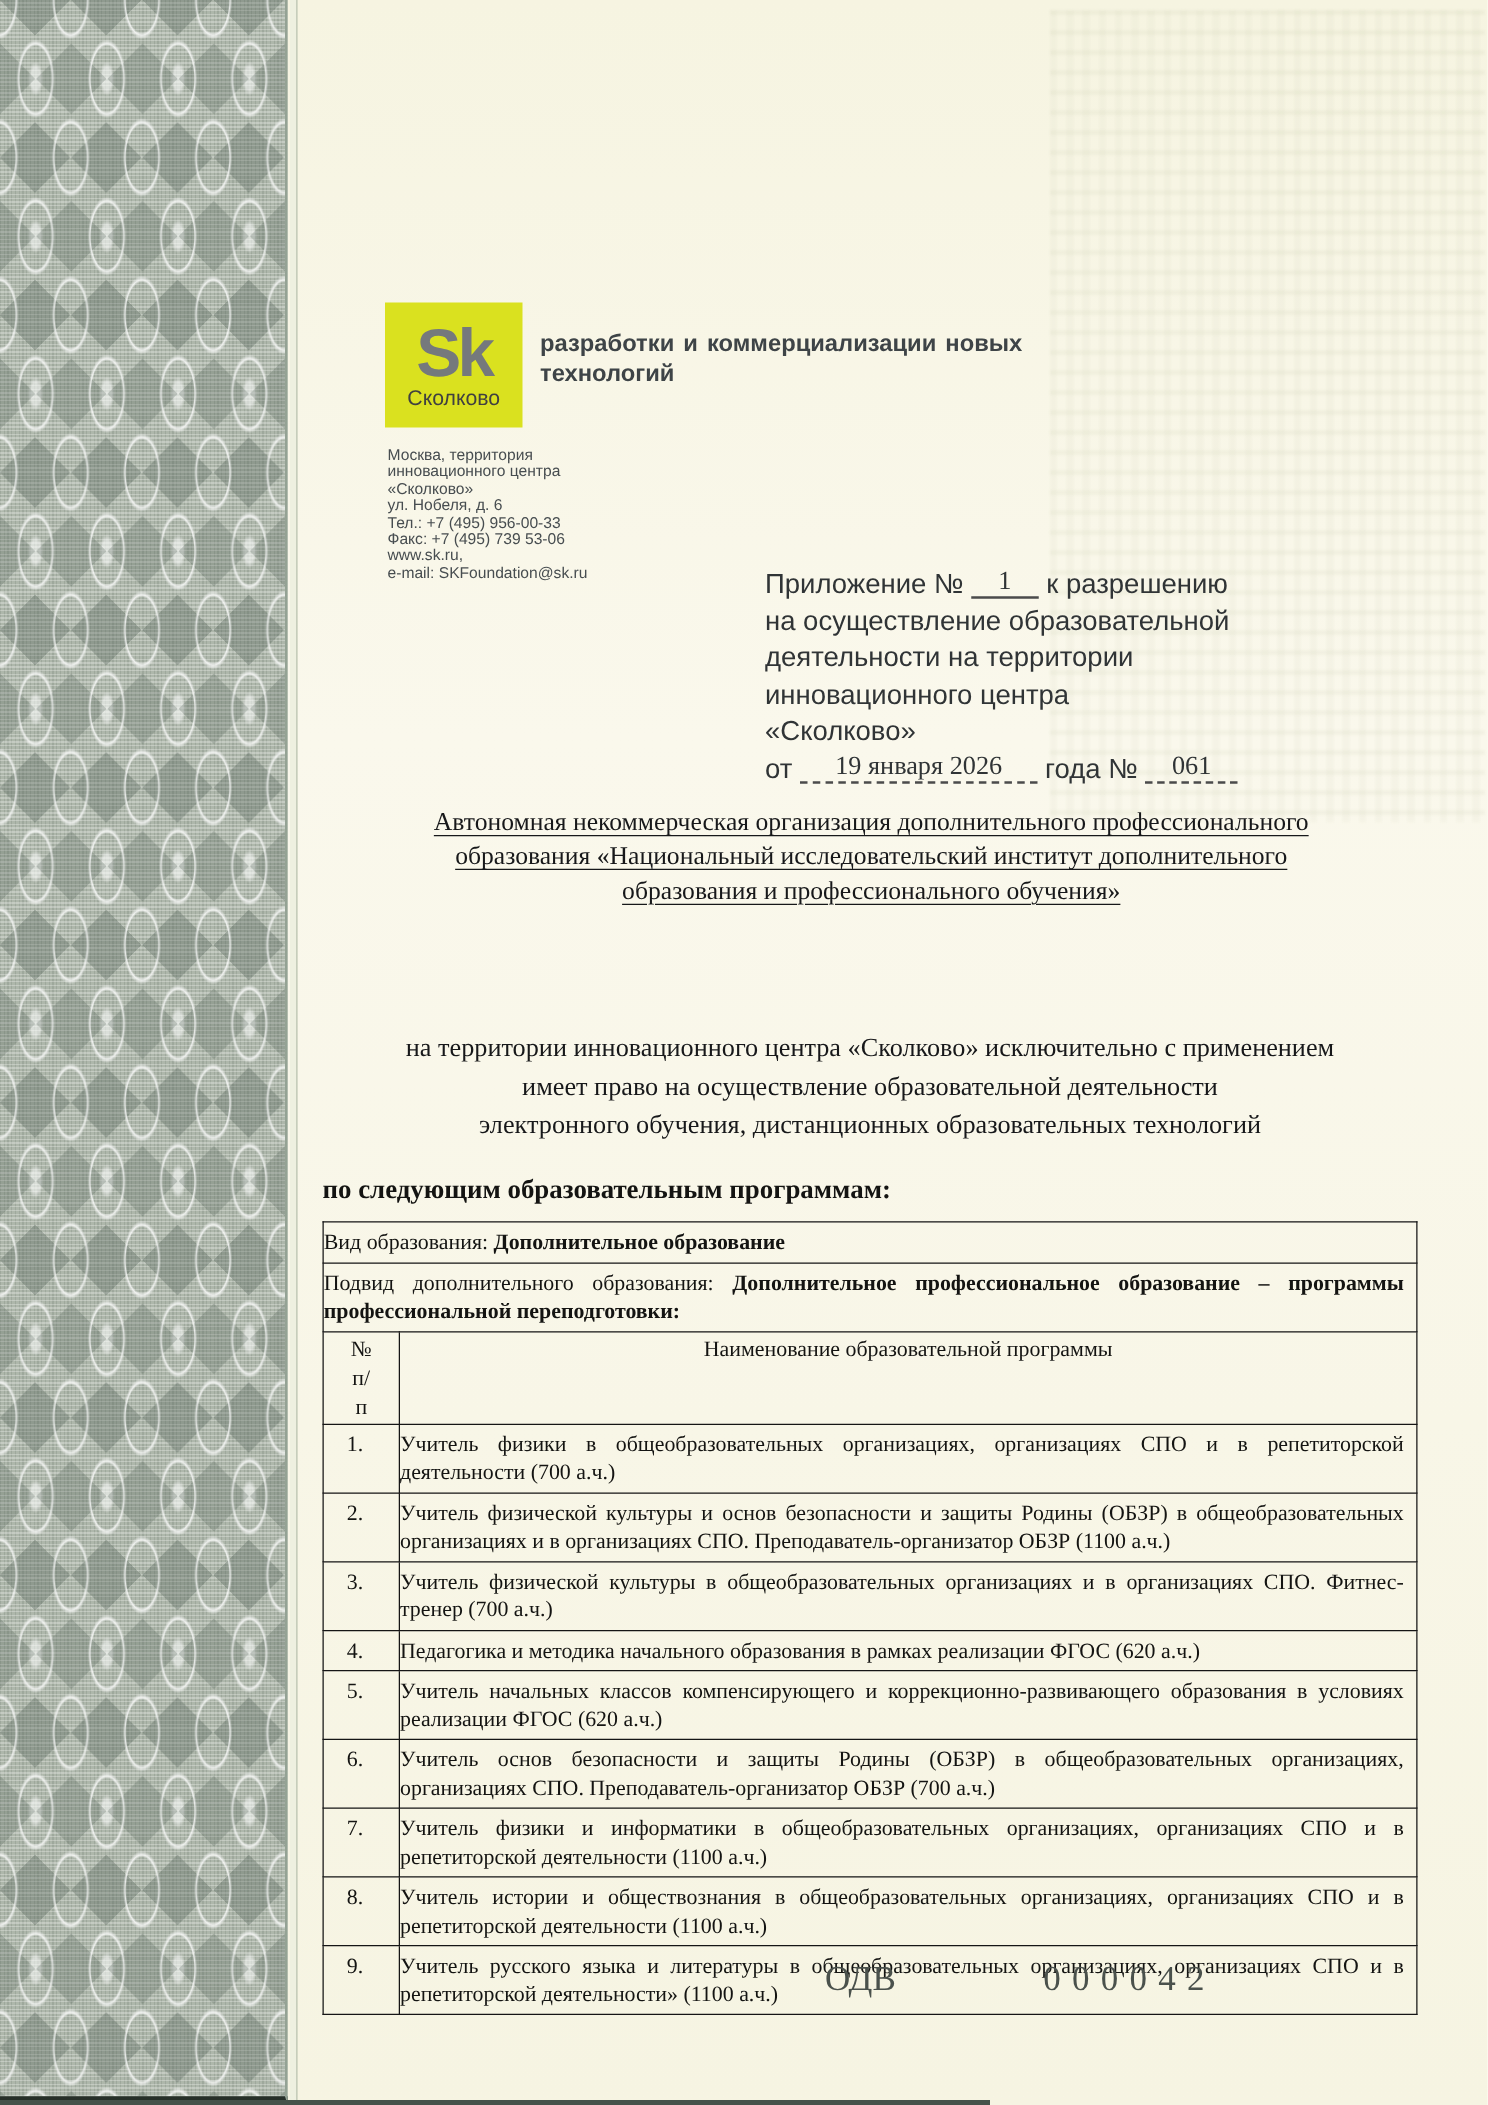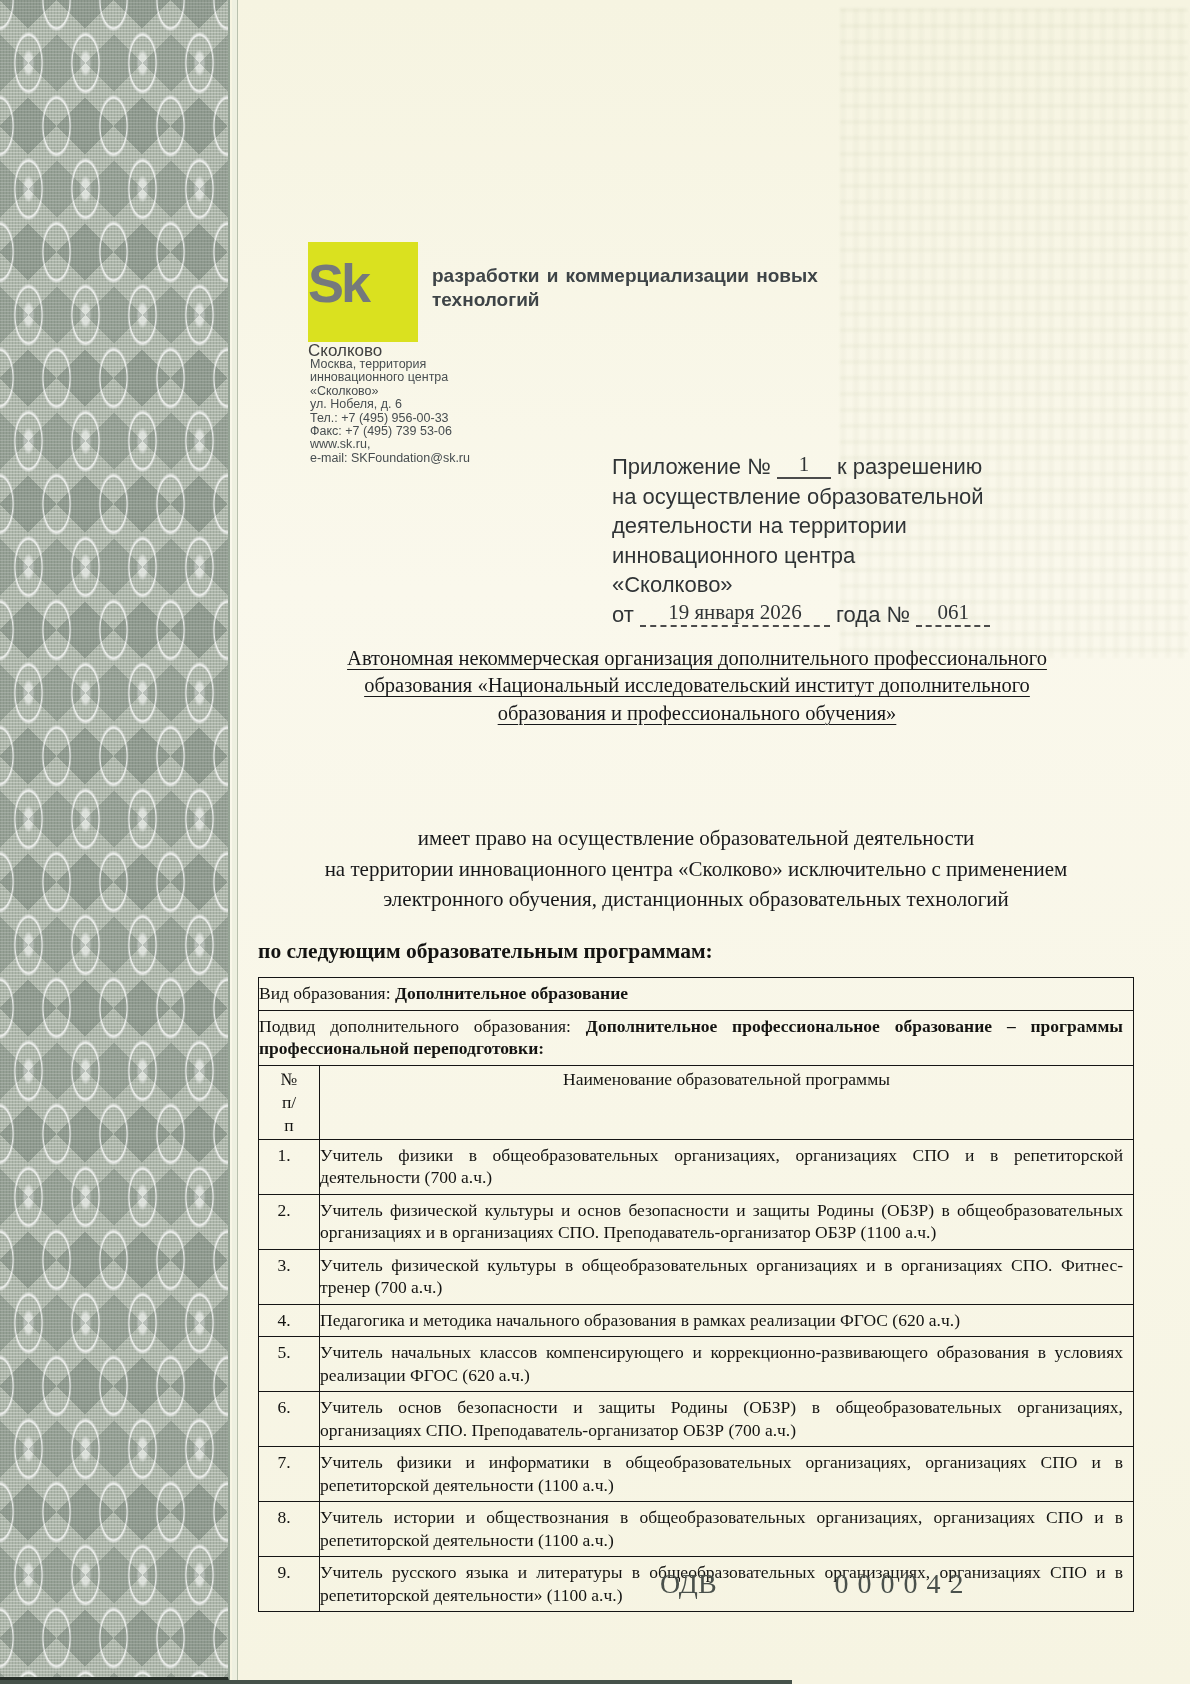--- a/index.html
+++ b/index.html
@@ -21,21 +21,21 @@
     border-right:2px solid #94a294;border-bottom:7px solid #273029;box-sizing:border-box;}
   .paper-gap{position:absolute;left:232px;top:0;width:5px;height:1684px;background:#eef0e0;border-right:1px solid #b9c1ae;}
   .ghost-texture{position:absolute;left:840px;top:8px;width:348px;height:650px;pointer-events:none;
     background:
       repeating-linear-gradient(180deg, rgba(140,150,105,.08) 0 4px, rgba(0,0,0,0) 4px 16px),
       repeating-linear-gradient(90deg, rgba(140,150,105,.05) 0 6px, rgba(0,0,0,0) 6px 13px);
     filter:blur(1px);opacity:.8;}
   .bottom-line{position:absolute;left:0;bottom:0;width:792px;height:4px;background:#46524a;}
   
   .logo{position:absolute;left:308px;top:242px;width:110px;height:100px;background:#dae11f;
-        display:flex;flex-direction:column;align-items:flex-start;justify-content:flex-start;gap:32px;}
+        display:flex;flex-direction:column;align-items:center;justify-content:flex-start;}
   .logo-sk{font-size:54px;font-weight:bold;color:#75797c;line-height:58px;margin-top:12px;letter-spacing:-3px;}
   .logo-caption{font-size:17px;color:#404040;line-height:18px;margin-top:-2px;}
   
   .org-header{position:absolute;left:432px;top:264px;width:500px;font-weight:bold;font-size:19px;
               line-height:23.5px;color:#3e4447;word-spacing:2px;}
   
   .contact{position:absolute;left:310px;top:358px;font-size:12.5px;line-height:13.4px;color:#474d50;}
   
   .annex{position:absolute;left:612px;top:452px;width:410px;font-size:22px;line-height:29.5px;color:#303436;}
   .fill{display:inline-block;border-bottom:2px solid #4b4b4b;text-align:center;
@@ -116,22 +116,22 @@
     </div>
   </div>
 
   <div class="org-name">
     <div class="u">Автономная некоммерческая организация дополнительного профессионального</div>
     <div class="u">образования «Национальный исследовательский институт дополнительного</div>
     <div class="u">образования и профессионального обучения»</div>
   </div>
 
   <div class="rights">
+    <div>на территории инновационного центра «Сколково» исключительно с применением</div>
     <div>имеет право на осуществление образовательной деятельности</div>
-    <div>на территории инновационного центра «Сколково» исключительно с применением</div>
     <div>электронного обучения, дистанционных образовательных технологий</div>
   </div>
 
   <div class="programs-heading">по следующим образовательным программам:</div>
 
   <table class="programs">
     <tbody>
         <tr>
       <td colspan="2" class="kind-cell"><span>Вид образования:</span> <b>Дополнительное образование</b></td>
     </tr>

